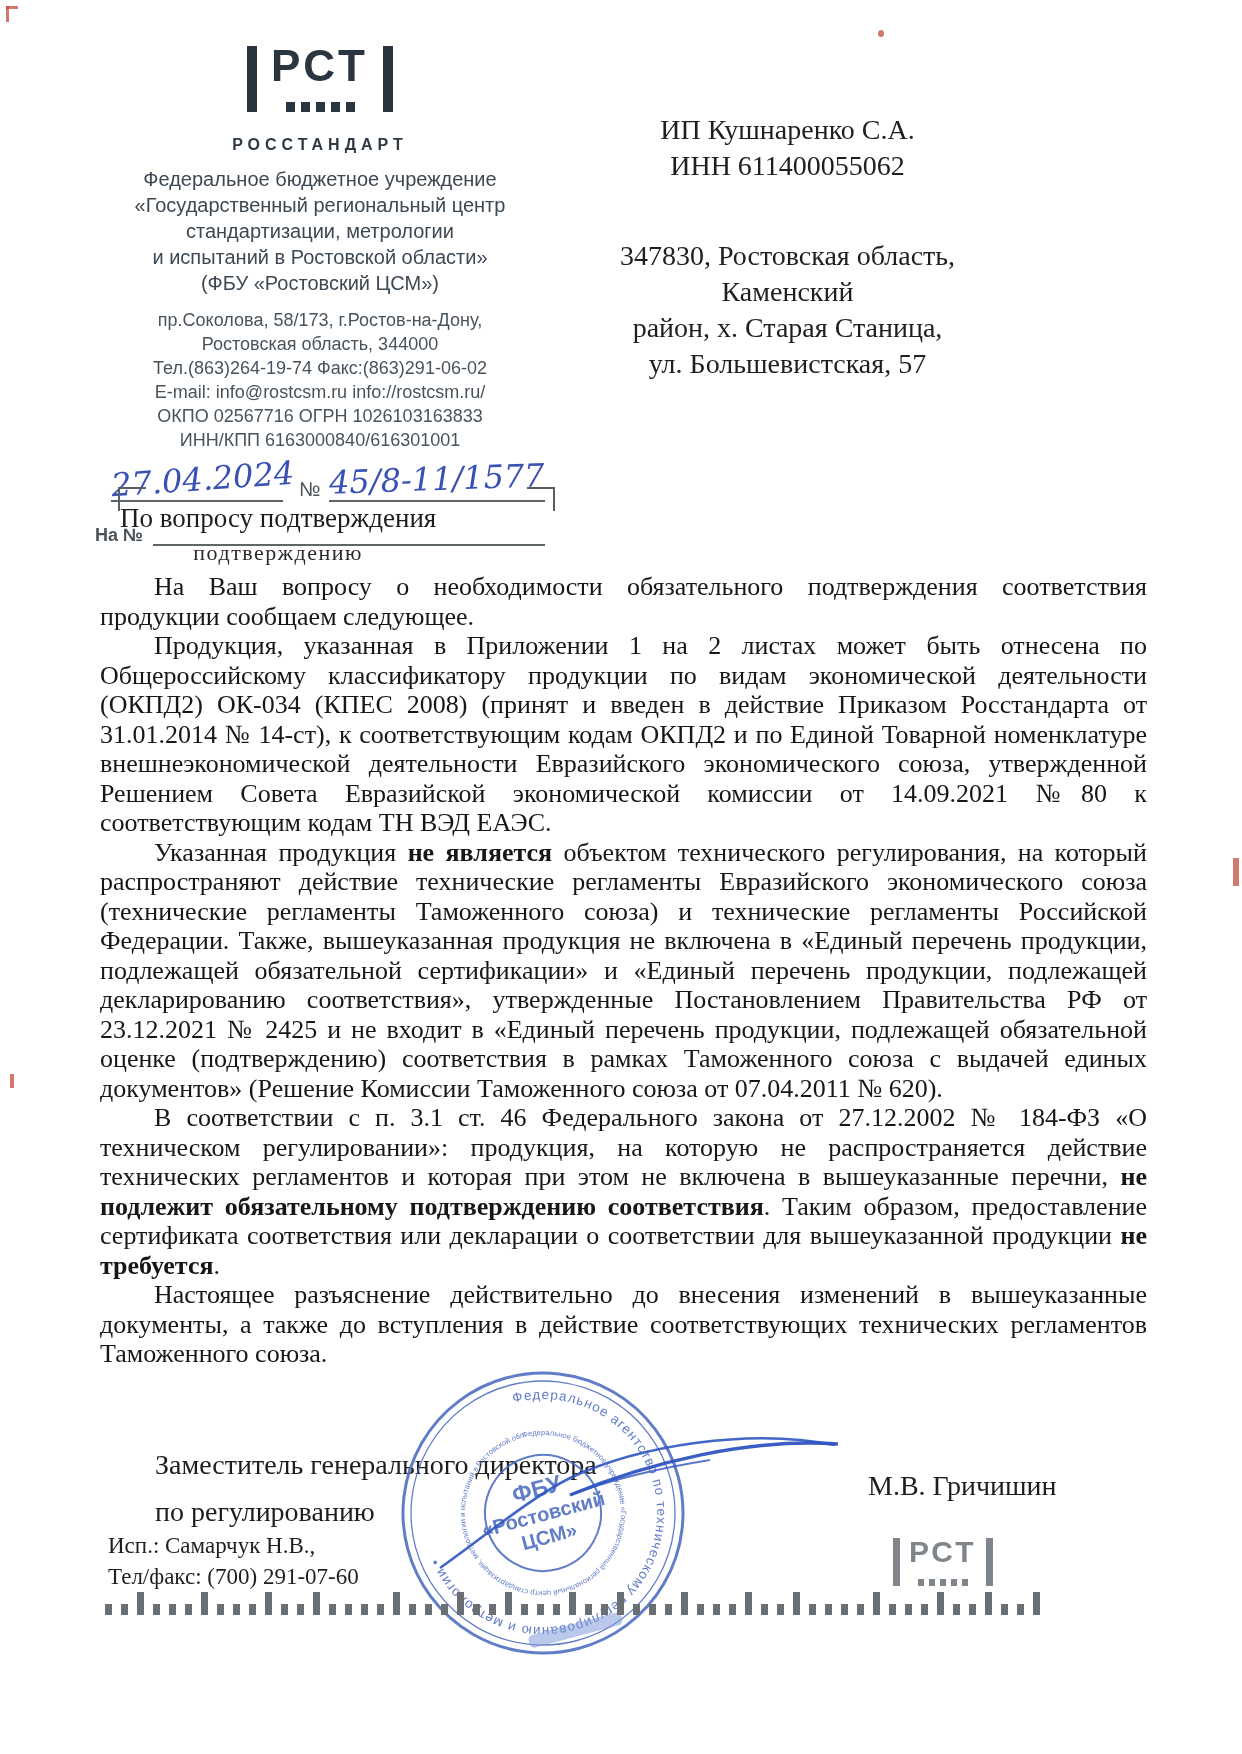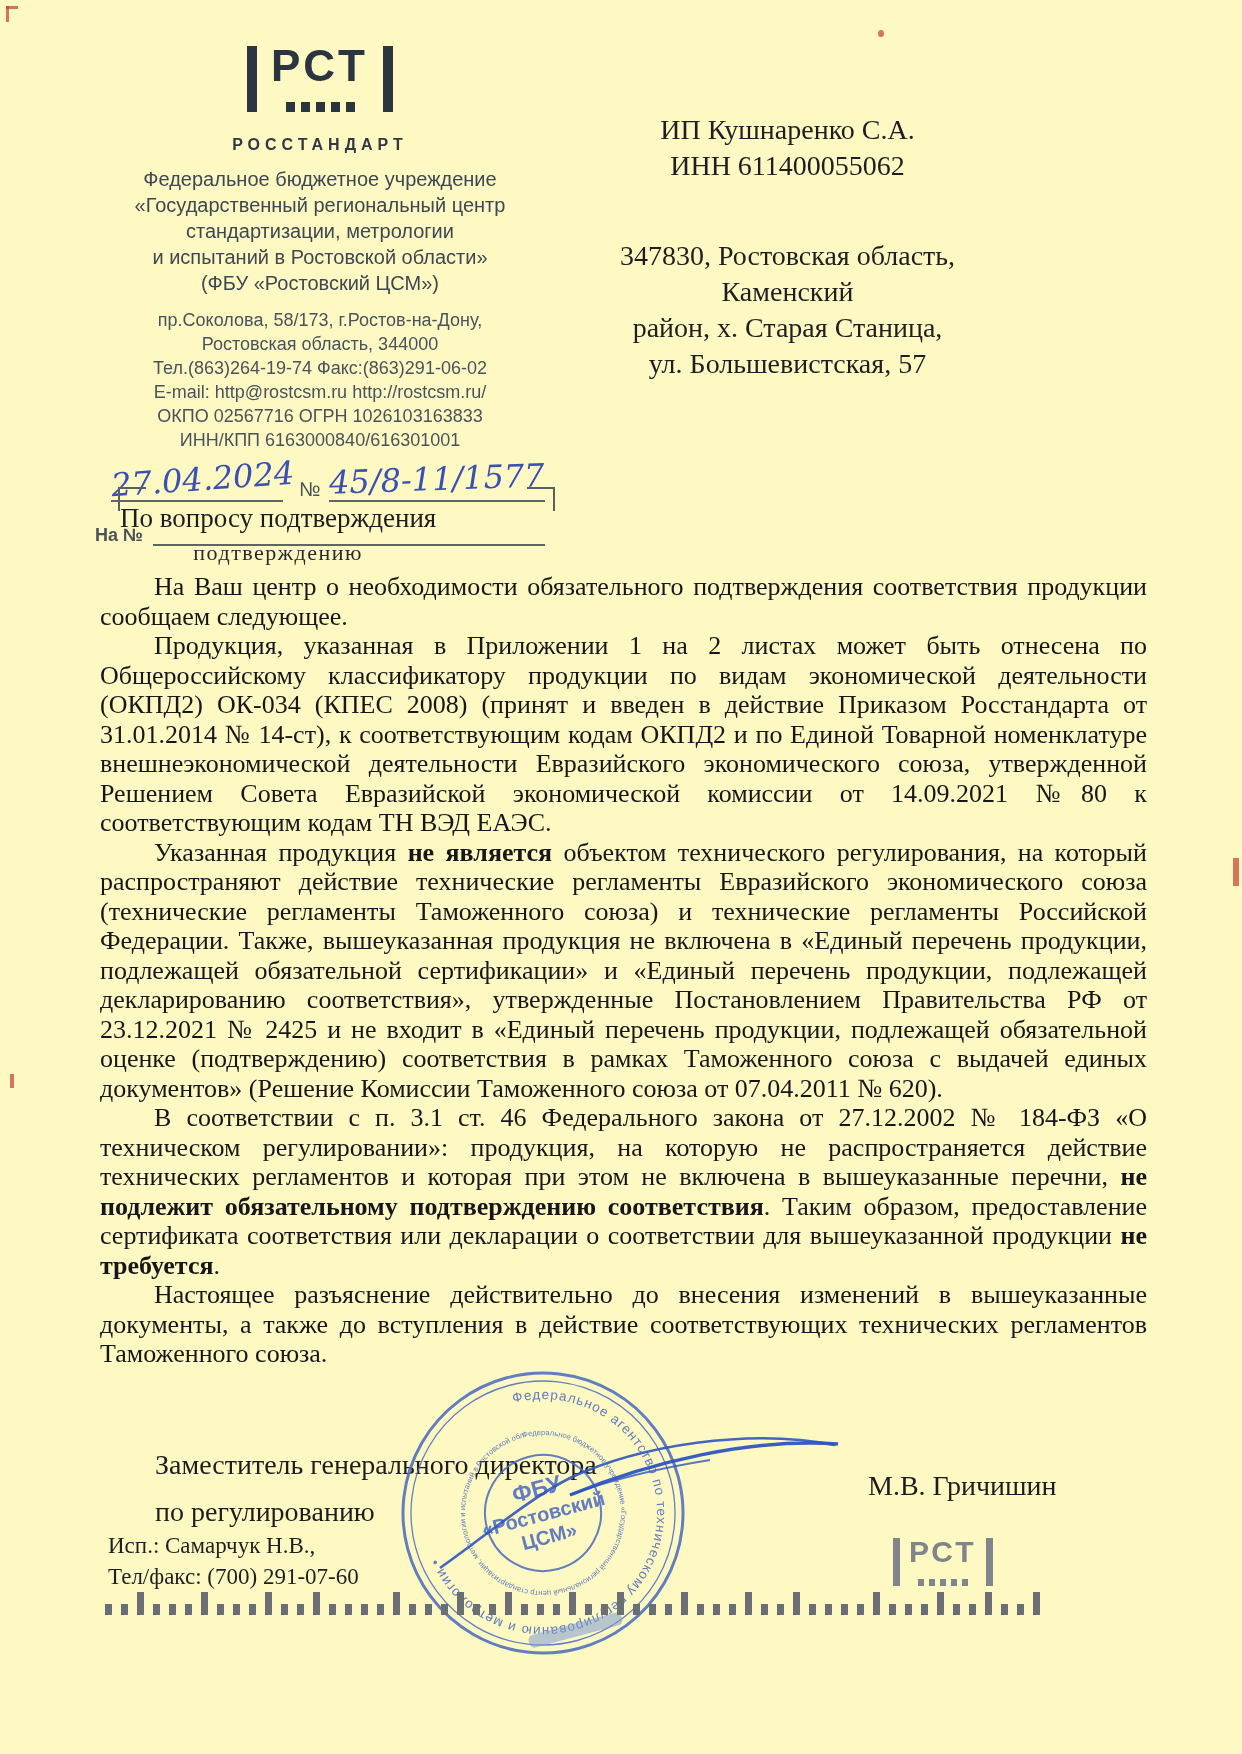--- a/index.html
+++ b/index.html
@@ -1,16 +1,16 @@
 <!DOCTYPE html>
 <html><head>
 <meta charset="utf-8">
 <style>
   html,body{margin:0;padding:0;background:#e8e8e6;}
-  .page{position:relative;width:1242px;height:1754px;background:#fef9c3;overflow:hidden;
+  .page{position:relative;width:1242px;height:1754px;background:#ffffff;overflow:hidden;
         font-family:"Liberation Serif",serif;color:#1d1d1f;}
 
   
   .header-left{position:absolute;left:95px;top:46px;width:450px;text-align:center;
                font-family:"Liberation Sans",sans-serif;color:#414c56;}
   .rst-logo{display:flex;justify-content:center;align-items:stretch;gap:14px;height:66px;}
   .rst-logo .bar{width:10px;background:#2a3540;}
   .rst-logo .mid{display:flex;flex-direction:column;justify-content:space-between;}
   .rst-logo .letters{font-weight:bold;font-size:44px;line-height:40px;letter-spacing:4px;color:#2a3540;}
   .rst-logo .squares{display:flex;justify-content:center;gap:6px;margin-top:4px;}
@@ -100,21 +100,21 @@
       <div>Федеральное бюджетное учреждение</div>
       <div>«Государственный региональный центр</div>
       <div>стандартизации, метрологии</div>
       <div>и испытаний в Ростовской области»</div>
       <div>(ФБУ «Ростовский ЦСМ»)</div>
     </div>
     <div class="orgaddr">
       <div>пр.Соколова, 58/173, г.Ростов-на-Дону,</div>
       <div>Ростовская область, 344000</div>
       <div>Тел.(863)264-19-74 Факс:(863)291-06-02</div>
-      <div>E-mail: http@rostcsm.ru   http://rostcsm.ru/</div>
+      <div>E-mail: info@rostcsm.ru   info://rostcsm.ru/</div>
       <div>ОКПО 02567716  ОГРН 1026103163833</div>
       <div>ИНН/КПП 6163000840/616301001</div>
     </div>
     <div class="ref-row">
       <div class="date-group">
         <span class="handwriting">27.04.2024</span>
       </div>
       <span class="num-label">№</span>
       <div class="num-group">
         <span class="handwriting">45/8-11/1577</span>
@@ -136,21 +136,21 @@
   </div>
 
   <div class="corner tl"></div>
   <div class="corner tr"></div>
   <div class="subject">
     <div class="l1">По вопросу подтверждения</div>
     <div class="l2">подтверждению</div>
   </div>
 
   <div class="body-text">
-    <p>На Ваш центр о необходимости обязательного подтверждения соответствия продукции сообщаем следующее.</p>
+    <p>На Ваш вопросу о необходимости обязательного подтверждения соответствия продукции сообщаем следующее.</p>
     <p>Продукция, указанная в Приложении 1 на 2 листах может быть отнесена по Общероссийскому классификатору продукции по видам экономической деятельности (ОКПД2) ОК-034 (КПЕС 2008) (принят и введен в действие Приказом Росстандарта от 31.01.2014 № 14-ст), к соответствующим кодам ОКПД2 и по Единой Товарной номенклатуре внешнеэкономической деятельности Евразийского экономического союза, утвержденной Решением Совета Евразийской экономической комиссии от 14.09.2021 №80 к соответствующим кодам ТН ВЭД ЕАЭС.</p>
     <p><span>Указанная продукция </span><b>не является</b><span> объектом технического регулирования, на который распространяют действие технические регламенты Евразийского экономического союза (технические регламенты Таможенного союза)  и технические регламенты Российской Федерации. Также, вышеуказанная продукция не включена в «Единый перечень продукции, подлежащей обязательной сертификации» и «Единый перечень продукции, подлежащей декларированию соответствия», утвержденные Постановлением Правительства РФ от 23.12.2021 № 2425 и не входит в «Единый перечень продукции, подлежащей обязательной оценке (подтверждению) соответствия в рамках Таможенного союза с выдачей единых документов» (Решение Комиссии Таможенного союза от 07.04.2011 № 620).</span></p>
     <p><span>В соответствии с п. 3.1 ст. 46 Федерального закона от 27.12.2002 № 184-ФЗ «О техническом регулировании»: продукция, на которую не распространяется действие технических регламентов и которая при этом не включена в вышеуказанные перечни, </span><b>не подлежит обязательному подтверждению соответствия</b><span>. Таким образом, предоставление сертификата соответствия или декларации о соответствии для вышеуказанной продукции </span><b>не требуется</b><span>.</span></p>
     <p>Настоящее разъяснение действительно до внесения изменений в вышеуказанные документы, а также до вступления в действие соответствующих технических регламентов Таможенного союза.</p>
   </div>
 
   <div class="sign-title">
     <div>Заместитель генерального директора</div>
     <div>по регулированию</div>
   </div>

